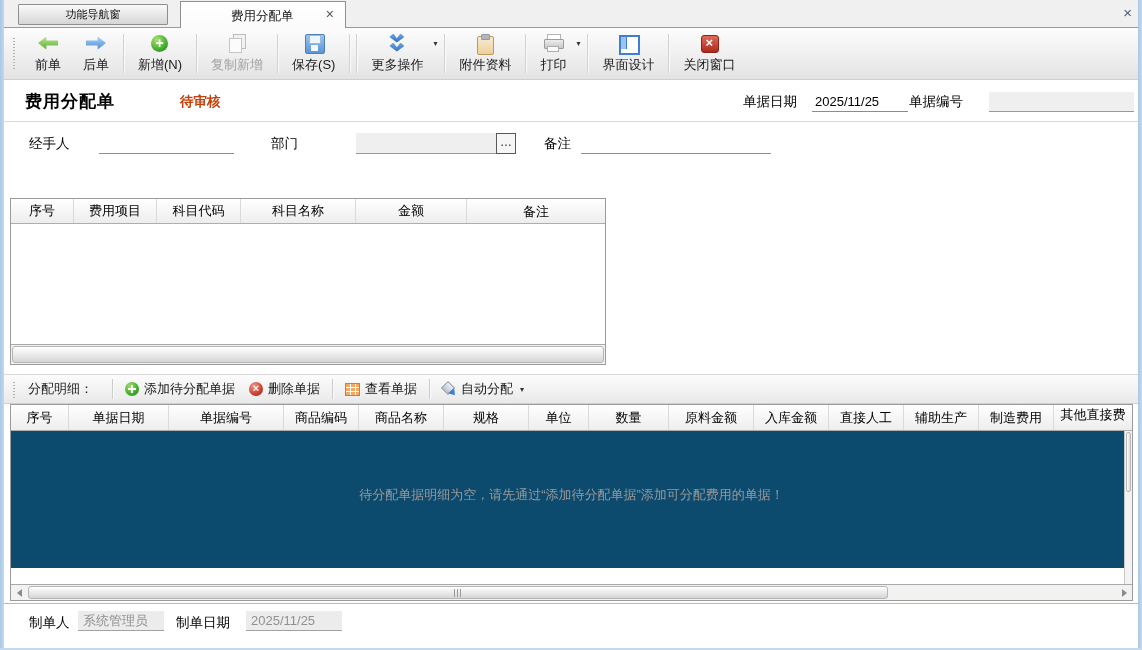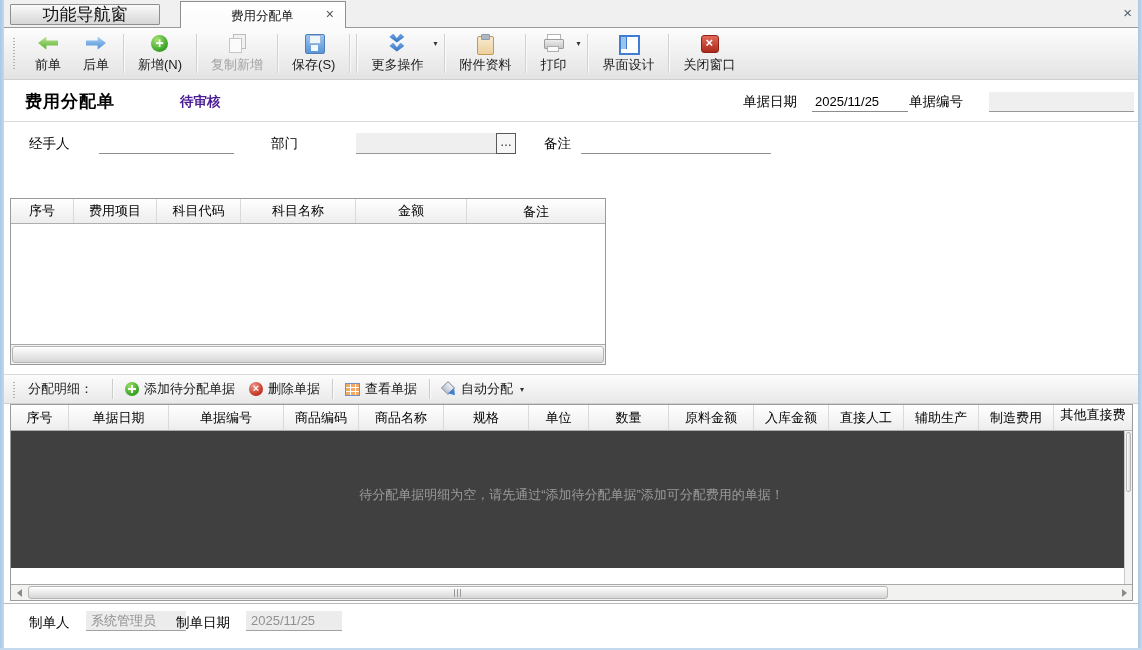--- a/index.html
+++ b/index.html
@@ -5,23 +5,23 @@
   * { box-sizing: border-box; margin: 0; padding: 0; }
   html,body { background:#fff; }
   body { font-family:"Liberation Sans","DejaVu Sans",sans-serif; }
   .window { position:relative; width:1142px; height:650px; background:#fff; overflow:hidden; }
   .edge { position:absolute; top:0; bottom:0; width:4px; background:linear-gradient(90deg,#a9c7e4,#c3d9ee); z-index:50; }
   .edge.left { left:0; } .edge.right { right:0; }
   .edge-bottom { position:absolute; left:0; right:0; bottom:0; height:2px; background:#c3d9ee; z-index:50; }
 
   
   .tabbar { position:absolute; left:4px; right:4px; top:0; height:28px; background:#f0f0f0; border-bottom:1px solid #9a9a9a; }
-  .tab-inactive { position:absolute; left:6px; top:4px; width:150px; height:21px;
+  .tab-inactive { position:absolute; left:14px; top:4px; width:150px; height:21px;
      background:linear-gradient(#fafafa,#d6d6d6); border:1px solid #8f8f8f; border-radius:1px;
-     font-size:17px; text-align:center; line-height:19px; color:#111; cursor:default; }
+     font-size:11px; text-align:center; line-height:19px; color:#111; cursor:default; }
   .tab-active { position:absolute; left:176px; top:1px; width:166px; height:27px; z-index:2;
      background:linear-gradient(#ffffff,#fbfbfb); border:1px solid #8f8f8f; border-bottom:none;
      font-size:12.5px; color:#111; }
   .tab-active .tab-label { position:absolute; left:50px; top:6px; }
   .tab-close { position:absolute; right:11px; top:4px; font-size:14px; color:#555; line-height:16px; cursor:default; }
   .corner-close { position:absolute; right:10px; top:4px; font-size:15px; color:#51606e; z-index:3; cursor:default; }
 
   
   .toolbar { position:absolute; left:4px; right:4px; top:28px; height:52px;
      background:linear-gradient(#fdfdfd,#efefef 55%,#e3e3e3); border-bottom:1px solid #cfcfcf;
@@ -131,21 +131,21 @@
   .grid { position:absolute; border:1px solid #9b9b9b; background:#fff; }
   .grid-head { display:flex; background:linear-gradient(#ffffff,#ededed); border-bottom:1px solid #aeaeae; }
   .hcell { border-right:1px solid #dadada; display:flex; align-items:center; justify-content:center;
      font-size:13px; color:#000; flex:none; cursor:default; }
   .hcell.last { flex:1; border-right:none; align-items:flex-start; padding-top:1px; overflow:hidden; white-space:nowrap; }
   .grid1 { left:10px; top:198px; width:596px; height:167px; }
   .grid1 .grid-head { height:25px; }
   .grid1 .grid-body { height:120px; background:#fff; }
   .grid2 { left:10px; top:404px; width:1123px; height:197px; }
   .grid2 .grid-head { height:26px; }
-  .grid2 .grid-body { position:relative; height:137px; background:#404040; }
+  .grid2 .grid-body { position:relative; height:137px; background:#0c4a6e; }
   .empty-msg { position:absolute; left:0; right:0; top:55px; text-align:center; color:#999; font-size:13px; }
 
   
   .hscroll { border-top:1px solid #a9a9a9; background:#f2f2f1; position:relative; }
   .grid1 .hscroll { height:20px; }
   .grid2 .hscroll { position:absolute; left:0; right:0; bottom:0; height:16px; }
   .hthumb { position:absolute; top:1px; height:13px; border:1px solid #b5b5b5; border-radius:3px;
      background:linear-gradient(#ffffff,#d6d6d6); }
   .grid1 .hthumb { left:1px; right:1px; height:17px; }
   .hgrip { position:absolute; left:50%; top:50%; transform:translate(-50%,-50%); width:8px; height:8px;
@@ -158,21 +158,21 @@
   .vthumb { position:absolute; left:1px; right:1px; top:1px; height:60px; border:1px solid #b8b8b8; border-radius:2px;
      background:linear-gradient(90deg,#ffffff,#d9d9d9); }
 
   
   .footer-sep { position:absolute; left:4px; right:4px; top:603px; height:1px; background:#b8b8b8; }
   .footer { position:absolute; left:4px; right:4px; top:604px; height:44px; background:#fff; }
   .footer .lbl { position:absolute; top:10px;text-align:center; }
   .pos-creatorlbl { left:25px; } .pos-mdatelbl { left:172px; }
   .ro-field { position:absolute; top:7px; height:20px; background:#ececec; border-bottom:1px solid #a2a2a2;
      color:#909090; font-size:13px; line-height:19px; padding:0 5px; }
-  .pos-creator { left:74px; width:100px;margin-left:8px; }
+  .pos-creator { left:74px; width:86px; }
   .pos-mdate { left:242px; width:96px; }
 </style>
 </head>
 <body>
 
 <div class="window">
   <div class="edge left"></div>
   <div class="edge right"></div>
   <div class="edge-bottom"></div>
 
@@ -249,21 +249,21 @@
     <div class="tsep"></div>
 
     <div class="tbtn">
       <span class="tb-ico i-winclose"></span>
       <span>关闭窗口</span>
     </div>
   </div>
 
   <div class="dochead">
     <span class="doc-title">费用分配单</span>
-    <span class="doc-status" id="doc-status" style="color: #4c1d95;">待审核</span>
+    <span class="doc-status" id="doc-status" style="color: #c2410c;">待审核</span>
     <span class="lbl pos-datelbl">单据日期</span>
     <input class="fld-underline pos-dateval" value="2025/11/25" style="">
     <span class="lbl pos-numlbl">单据编号</span>
     <input class="fld-gray pos-numval" value="" style="">
   </div>
 
   <div class="formrow">
     <span class="lbl pos-handlerlbl">经手人</span>
     <input class="fld-underline pos-handler" value="" style="">
     <span class="lbl pos-deptlbl">部门</span>

